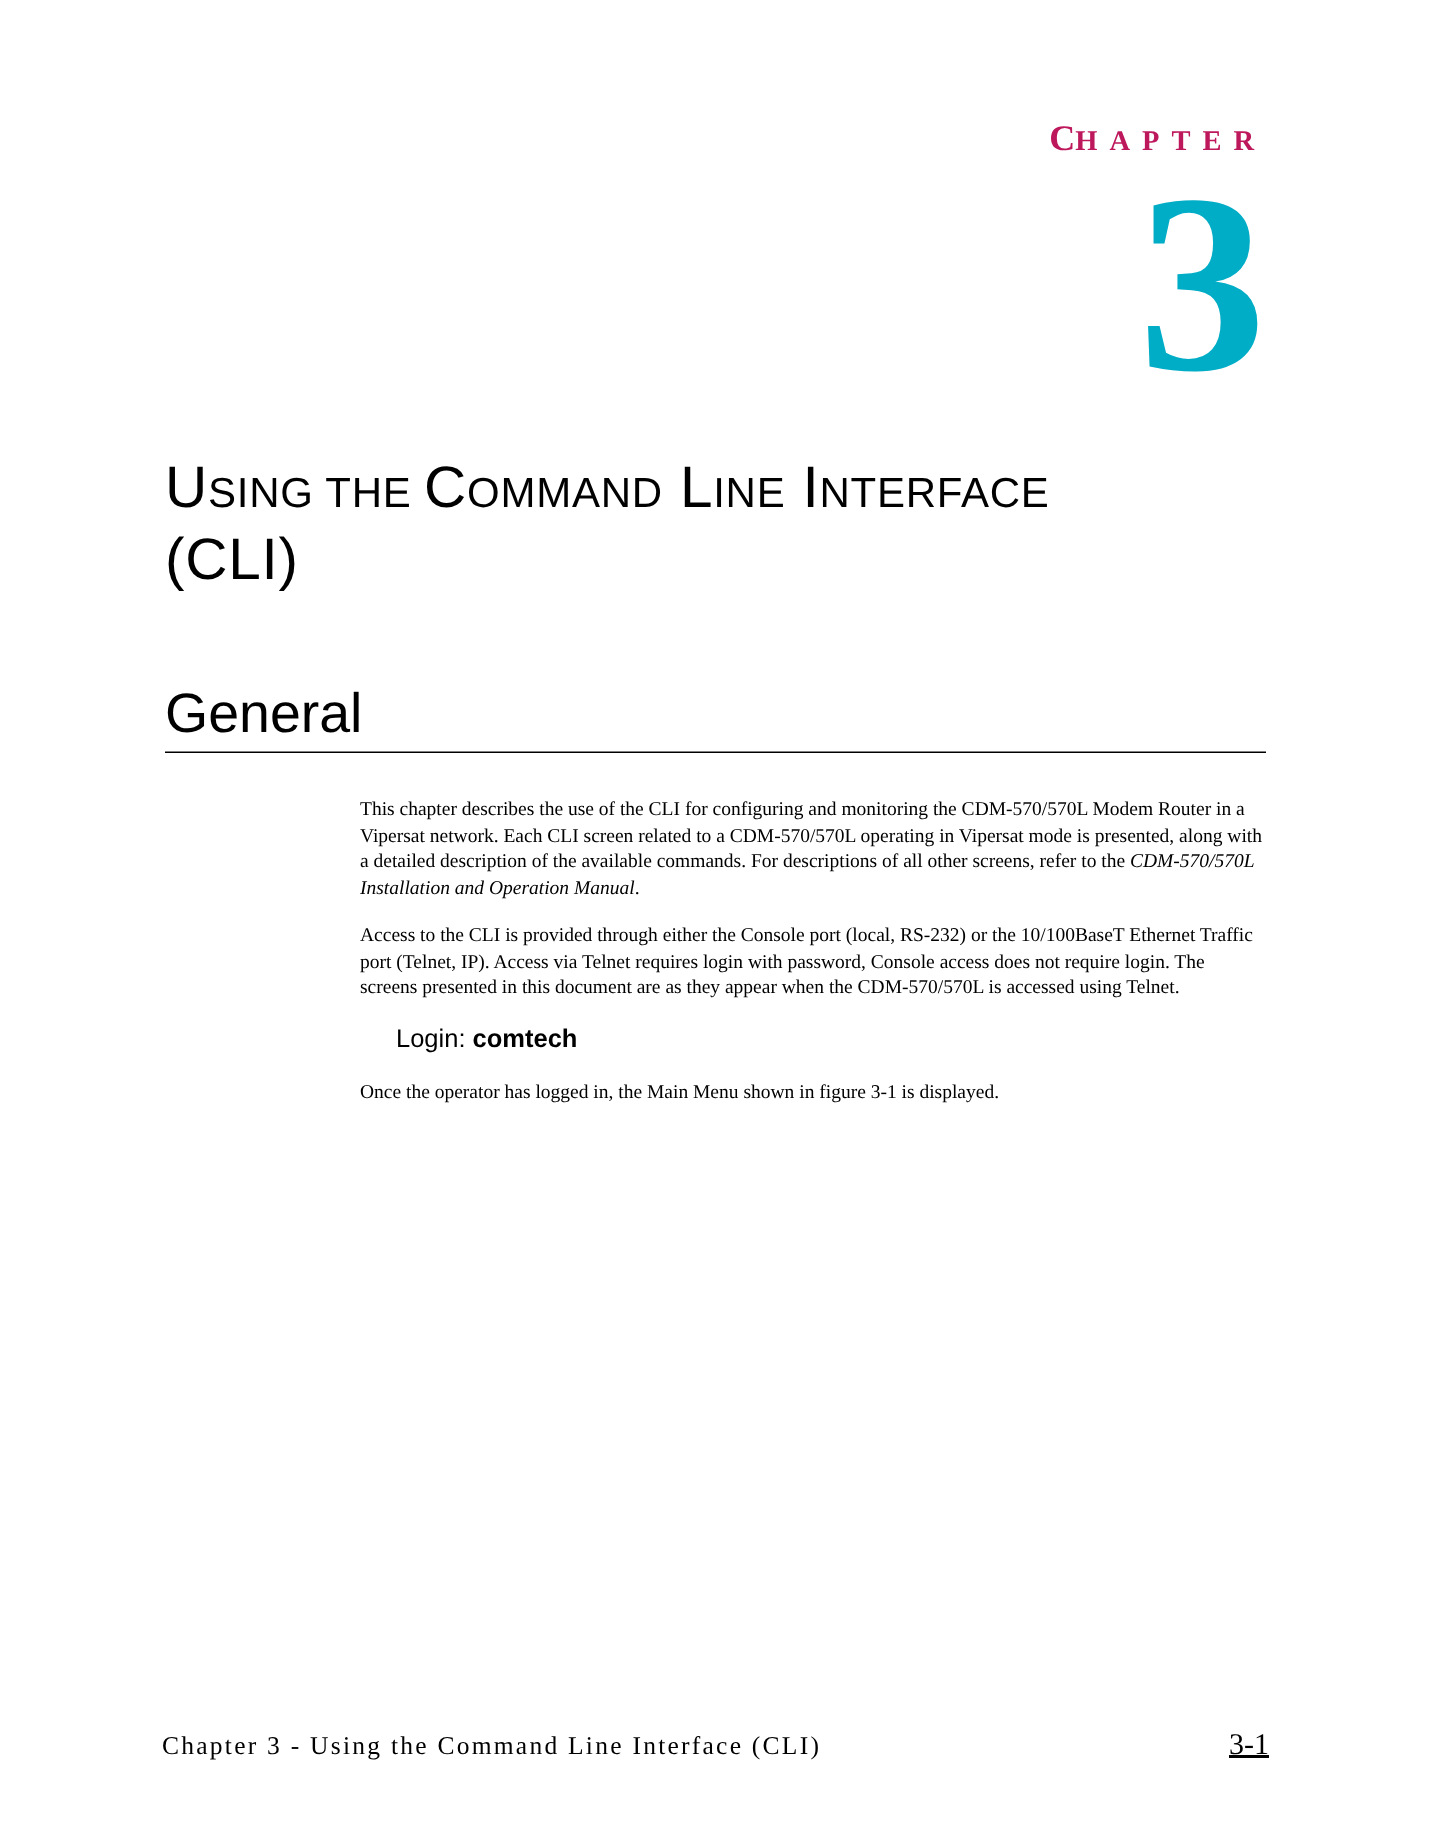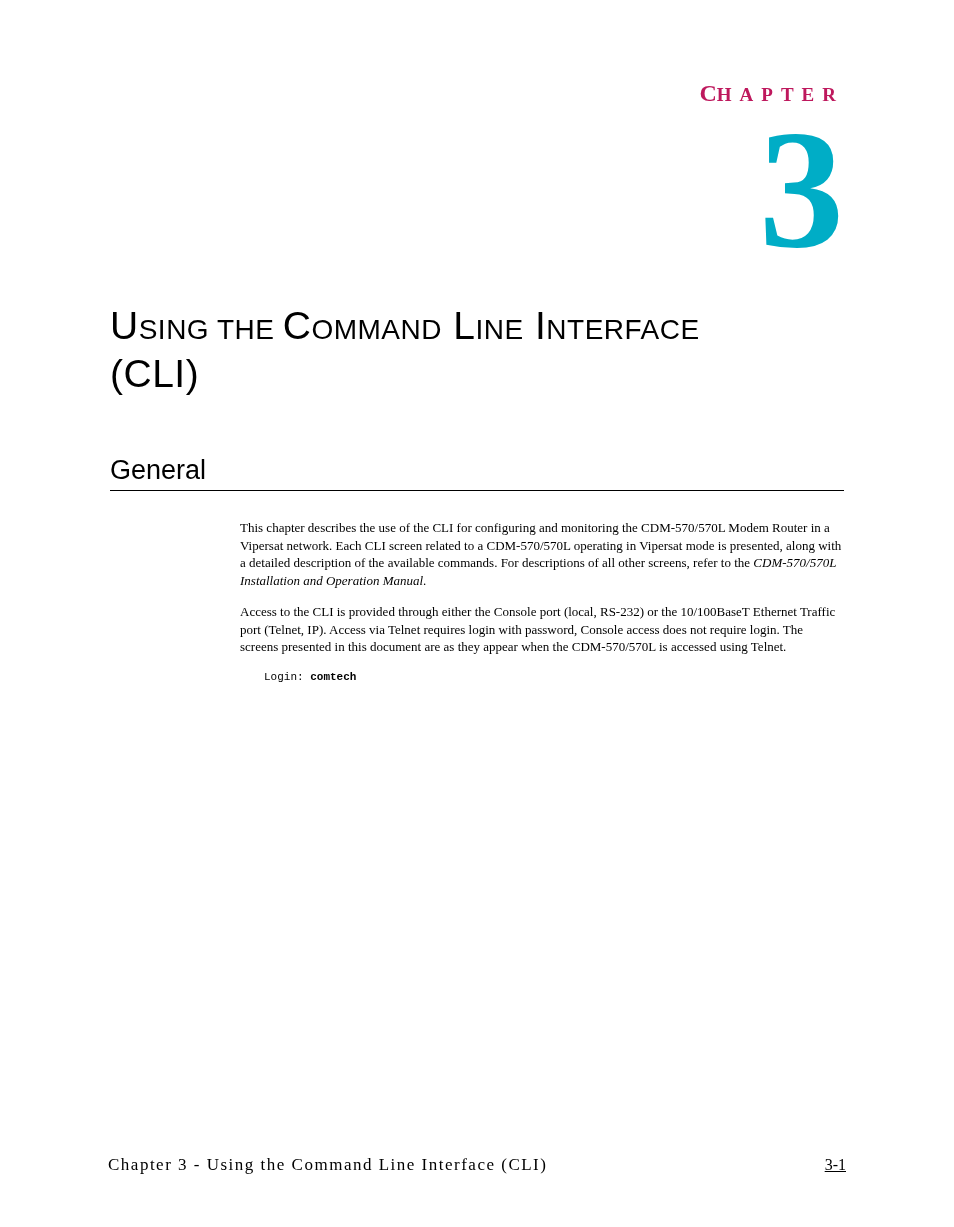--- a/index.html
+++ b/index.html
@@ -42,21 +42,21 @@
     color: #000;
     line-height: 1.25;
     margin-bottom: 56px;
     letter-spacing: 0.5px;
   }
   .chapter-title .smallcaps {
     font-size: 28px;
   }
   .section-heading {
     font-family: Arial, Helvetica, sans-serif;
-    font-size: 27px;
+    font-size: 37px;
     font-weight: normal;
     color: #000;
     border-bottom: 1px solid #000;
     padding-bottom: 4px;
     margin-bottom: 28px;
   }
   .body-block {
     margin-left: 130px;
   }
   .body-para {
@@ -69,43 +69,43 @@
     font-style: italic;
   }
   .body-para .bold {
     font-weight: normal;
   }
   .indent-block {
     margin-left: 24px;
     margin-bottom: 14px;
   }
   .indent-line {
-    font-family: Liberation Mono, monospace;
-    font-size: 11px;
+    font-family: Liberation Sans, sans-serif;
+    font-size: 17px;
     line-height: 1.45;
   }
   .indent-line .bold {
     font-weight: bold;
   }
   .footer {
     position: absolute;
     bottom: 52px;
     left: 108px;
     right: 108px;
     display: flex;
     justify-content: space-between;
     align-items: baseline;
     font-family: Georgia, "Times New Roman", serif;
   }
   .footer-left {
     font-size: 17px;
     letter-spacing: 1.5px;
   }
   .footer-right {
-    font-size: 16px;
+    font-size: 20px;
     text-decoration: underline;
   }
 </style>
 </head>
 <body>
 
 <div class="chapter-label">
   <span class="first-letter">C</span><span>HAPTER</span>
 </div>
 
@@ -128,19 +128,22 @@
     <span>Access to the CLI is provided through either the </span><span class="bold">Console</span><span> port (local, RS-232) or the 10/100BaseT Ethernet </span><span class="bold">Traffic</span><span> port (Telnet, IP). Access via Telnet requires login with password, Console access does not require login. The screens presented in this document are as they appear when the CDM-570/570L is accessed using Telnet.</span>
   </p>
 
 
   <div class="indent-block">
     <div class="indent-line">
       <span>Login: </span><span class="bold">comtech</span>
     </div>
   </div>
 
+  <p class="body-para">
+    <span>Once the operator has logged in, the </span><span class="bold">Main Menu</span><span> shown in figure 3-1 is displayed.</span>
+  </p>
 
 </div>
 
 <div class="footer">
   <span class="footer-left">Chapter 3 - Using the Command Line Interface (CLI)</span>
   <span class="footer-right">3-1</span>
 </div>
 
 </body></html>

